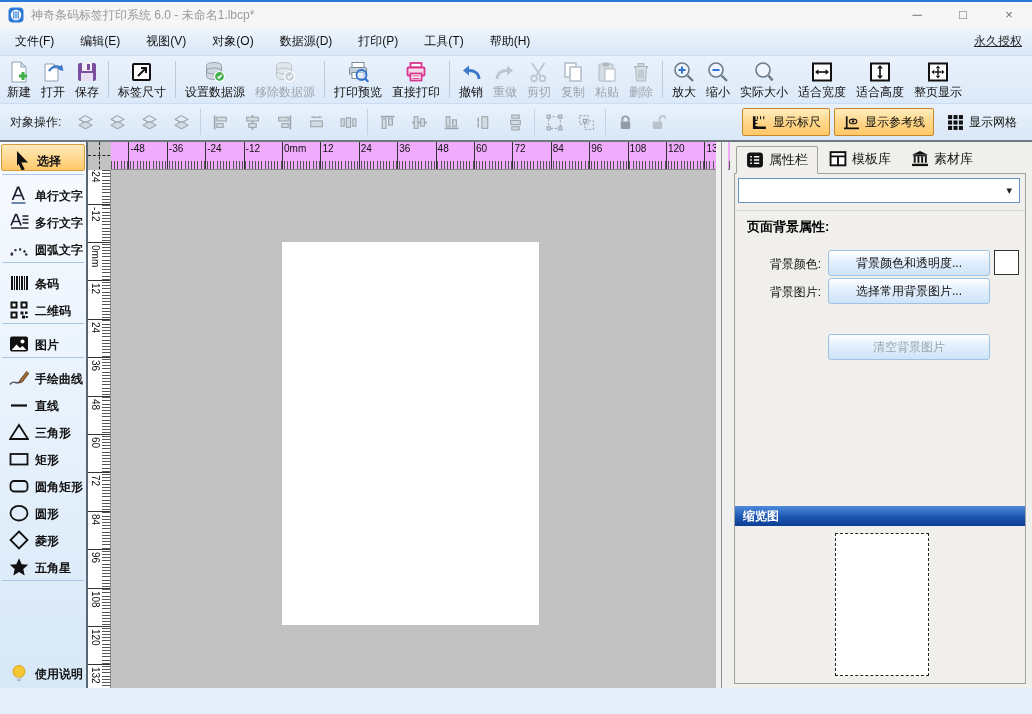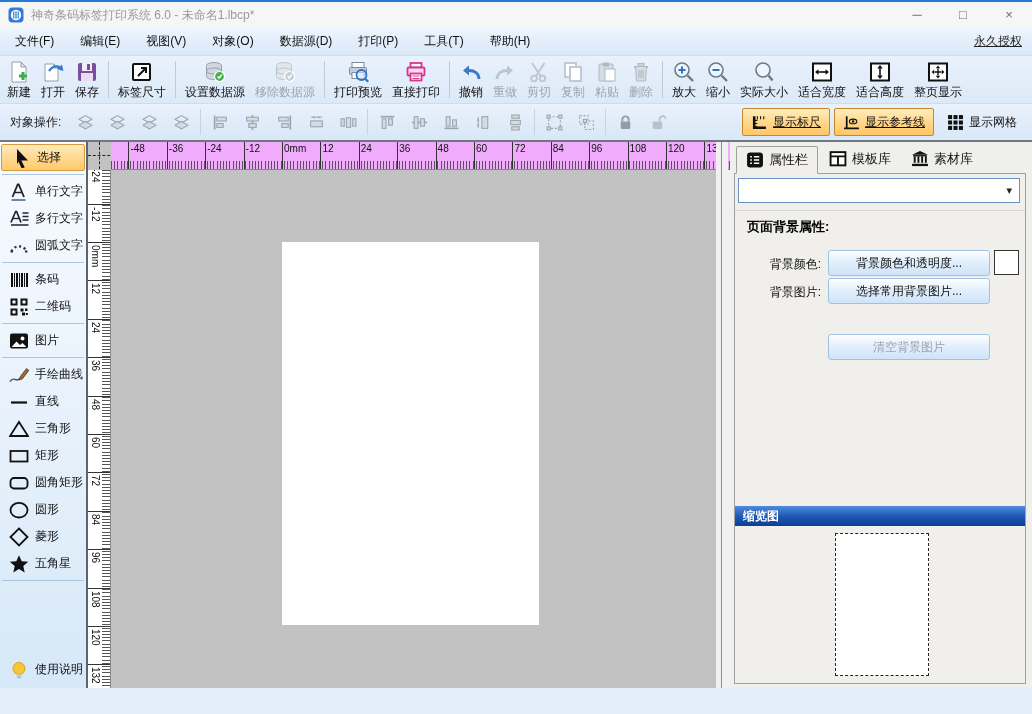--- a/index.html
+++ b/index.html
@@ -25,25 +25,25 @@
   .tb-item.disabled .tb-label{color:#9aa5b1;}
   .tb-sep{width:1px;background:#bccadb;align-self:stretch;margin:5px 4px;}
   
   .toolbar2{height:38px;display:flex;align-items:center;background:linear-gradient(#e9f1fc,#d9e7f7);border-bottom:2px solid #70787f;padding:0 4px;}
   .ob-label{padding:0 8px 0 6px;color:#222;white-space:nowrap;}
   .ob-icons{display:flex;align-items:center;}
   .ob-icon{width:26px;height:26px;display:flex;align-items:center;justify-content:center;margin:0 3px;}
   .ob-sep{width:1px;background:#c3d2e4;height:26px;margin:0 3px;}
   .view-toggles{margin-left:auto;display:flex;align-items:center;gap:4px;padding-right:2px;}
   .toggle{display:flex;align-items:center;gap:5px;height:28px;padding:0 8px;font-size:12px;color:#111;border:1px solid transparent;border-radius:2px;white-space:nowrap;}
-  .toggle.active{background:linear-gradient(#ffeebf,#ffd98f 45%,#ffc766);border-color:#c8872a;text-decoration:underline;}
+  .toggle.active{background:linear-gradient(#ffeebf,#ffd98f 45%,#ffc766);border-color:#c8872a;}
   
   .main{position:relative;height:546px;display:flex;background:#f0f0f0;}
   .sidebar{position:relative;width:88px;flex:0 0 88px;background:linear-gradient(180deg,#f8fbff,#d7e8f8);border-right:2px solid #5a6572;display:flex;flex-direction:column;padding-top:2px;}
-  .sb-item{display:flex;align-items:center;height:27px;flex:0 0 27px;padding-left:7px;gap:4px;}
+  .sb-item{display:flex;align-items:flex-end;height:27px;flex:0 0 27px;padding-left:7px;gap:4px;font-weight:bold;}
   .sb-icon{width:24px;display:flex;justify-content:center;align-items:center;}
   .sb-label{font-size:12px;color:#111;white-space:nowrap;}
   .sb-item.selected{background:linear-gradient(#ffeabb,#ffc96a);border:1px solid #d89a3c;border-radius:2px;margin:0 1px;}
   .sb-sep{height:1px;background:#a9c7e4;margin:3px 2px;flex:0 0 1px;}
   .sb-help{position:absolute;bottom:5px;left:0;right:0;}
   
   .workarea{position:relative;flex:1;background:#f0f0f0;overflow:hidden;}
   .corner{position:absolute;left:0;top:0;width:23px;height:28px;background:#c2c2c2;}
   .corner:before{content:"";position:absolute;left:0;right:-4px;top:13px;border-top:1px dashed #222;}
   .corner:after{content:"";position:absolute;top:0;bottom:-4px;left:11px;border-left:1px dashed #222;}

